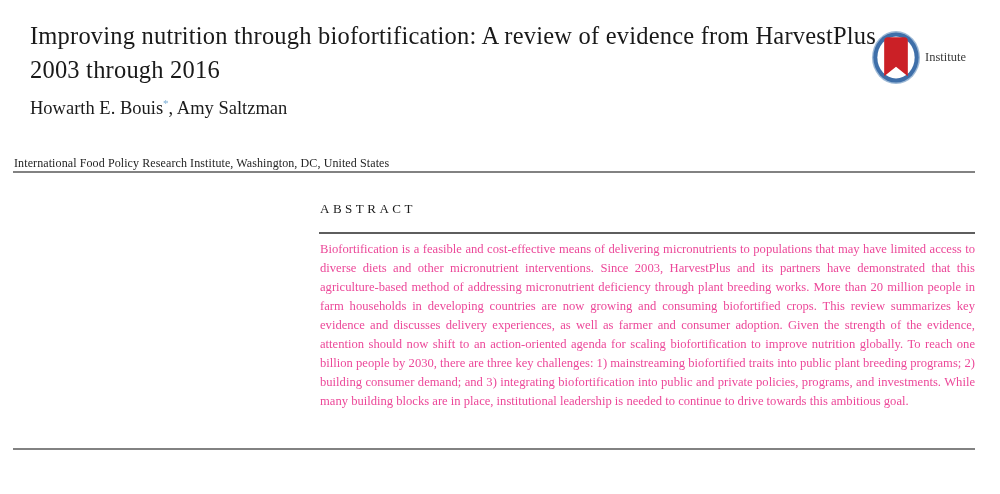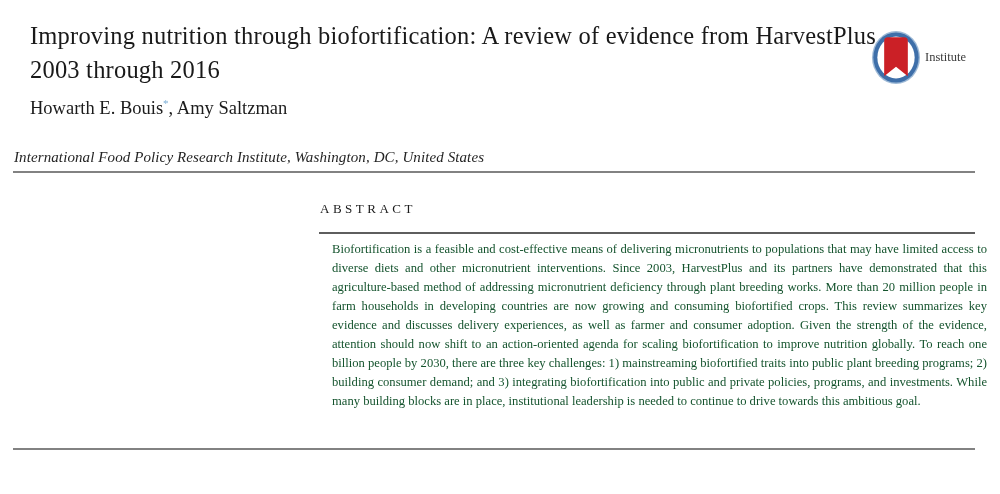--- a/index.html
+++ b/index.html
@@ -50,23 +50,22 @@
   .author-marker {
     color:#7aaed6;
     font-size:11px;
     vertical-align:super;
     line-height:0;
     text-decoration:none;
   }
   .affiliation {
     position:absolute;
     left:14px;
-    top:149px;
-    font-size:15px;
-    font-style:italic;
+    top:156px;
+    font-size:12px;
     color:#242424;
     letter-spacing:0.1px;
   }
   .rule-full {
     position:absolute;
     left:13px;
     width:962px;
     height:2px;
     background:#828282;
   }
@@ -85,27 +84,27 @@
   .abstract-rule {
     position:absolute;
     left:319px;
     top:232px;
     width:656px;
     height:1.5px;
     background:#5e5e5e;
   }
   .abstract-text {
     position:absolute;
-    left:332px;
+    left:320px;
     top:240px;
     width:655px;
     font-size:12.6px;
     line-height:19px;
     text-align:justify;
-    color:#14532d;
+    color:#ec4899;
   }
 </style>
 </head>
 <body>
 
 <div class="page">
 
   <h1 class="article-title">Improving nutrition through biofortification: A review of evidence from HarvestPlus, 2003 through 2016</h1>
 
   <div class="crossmark-badge">

